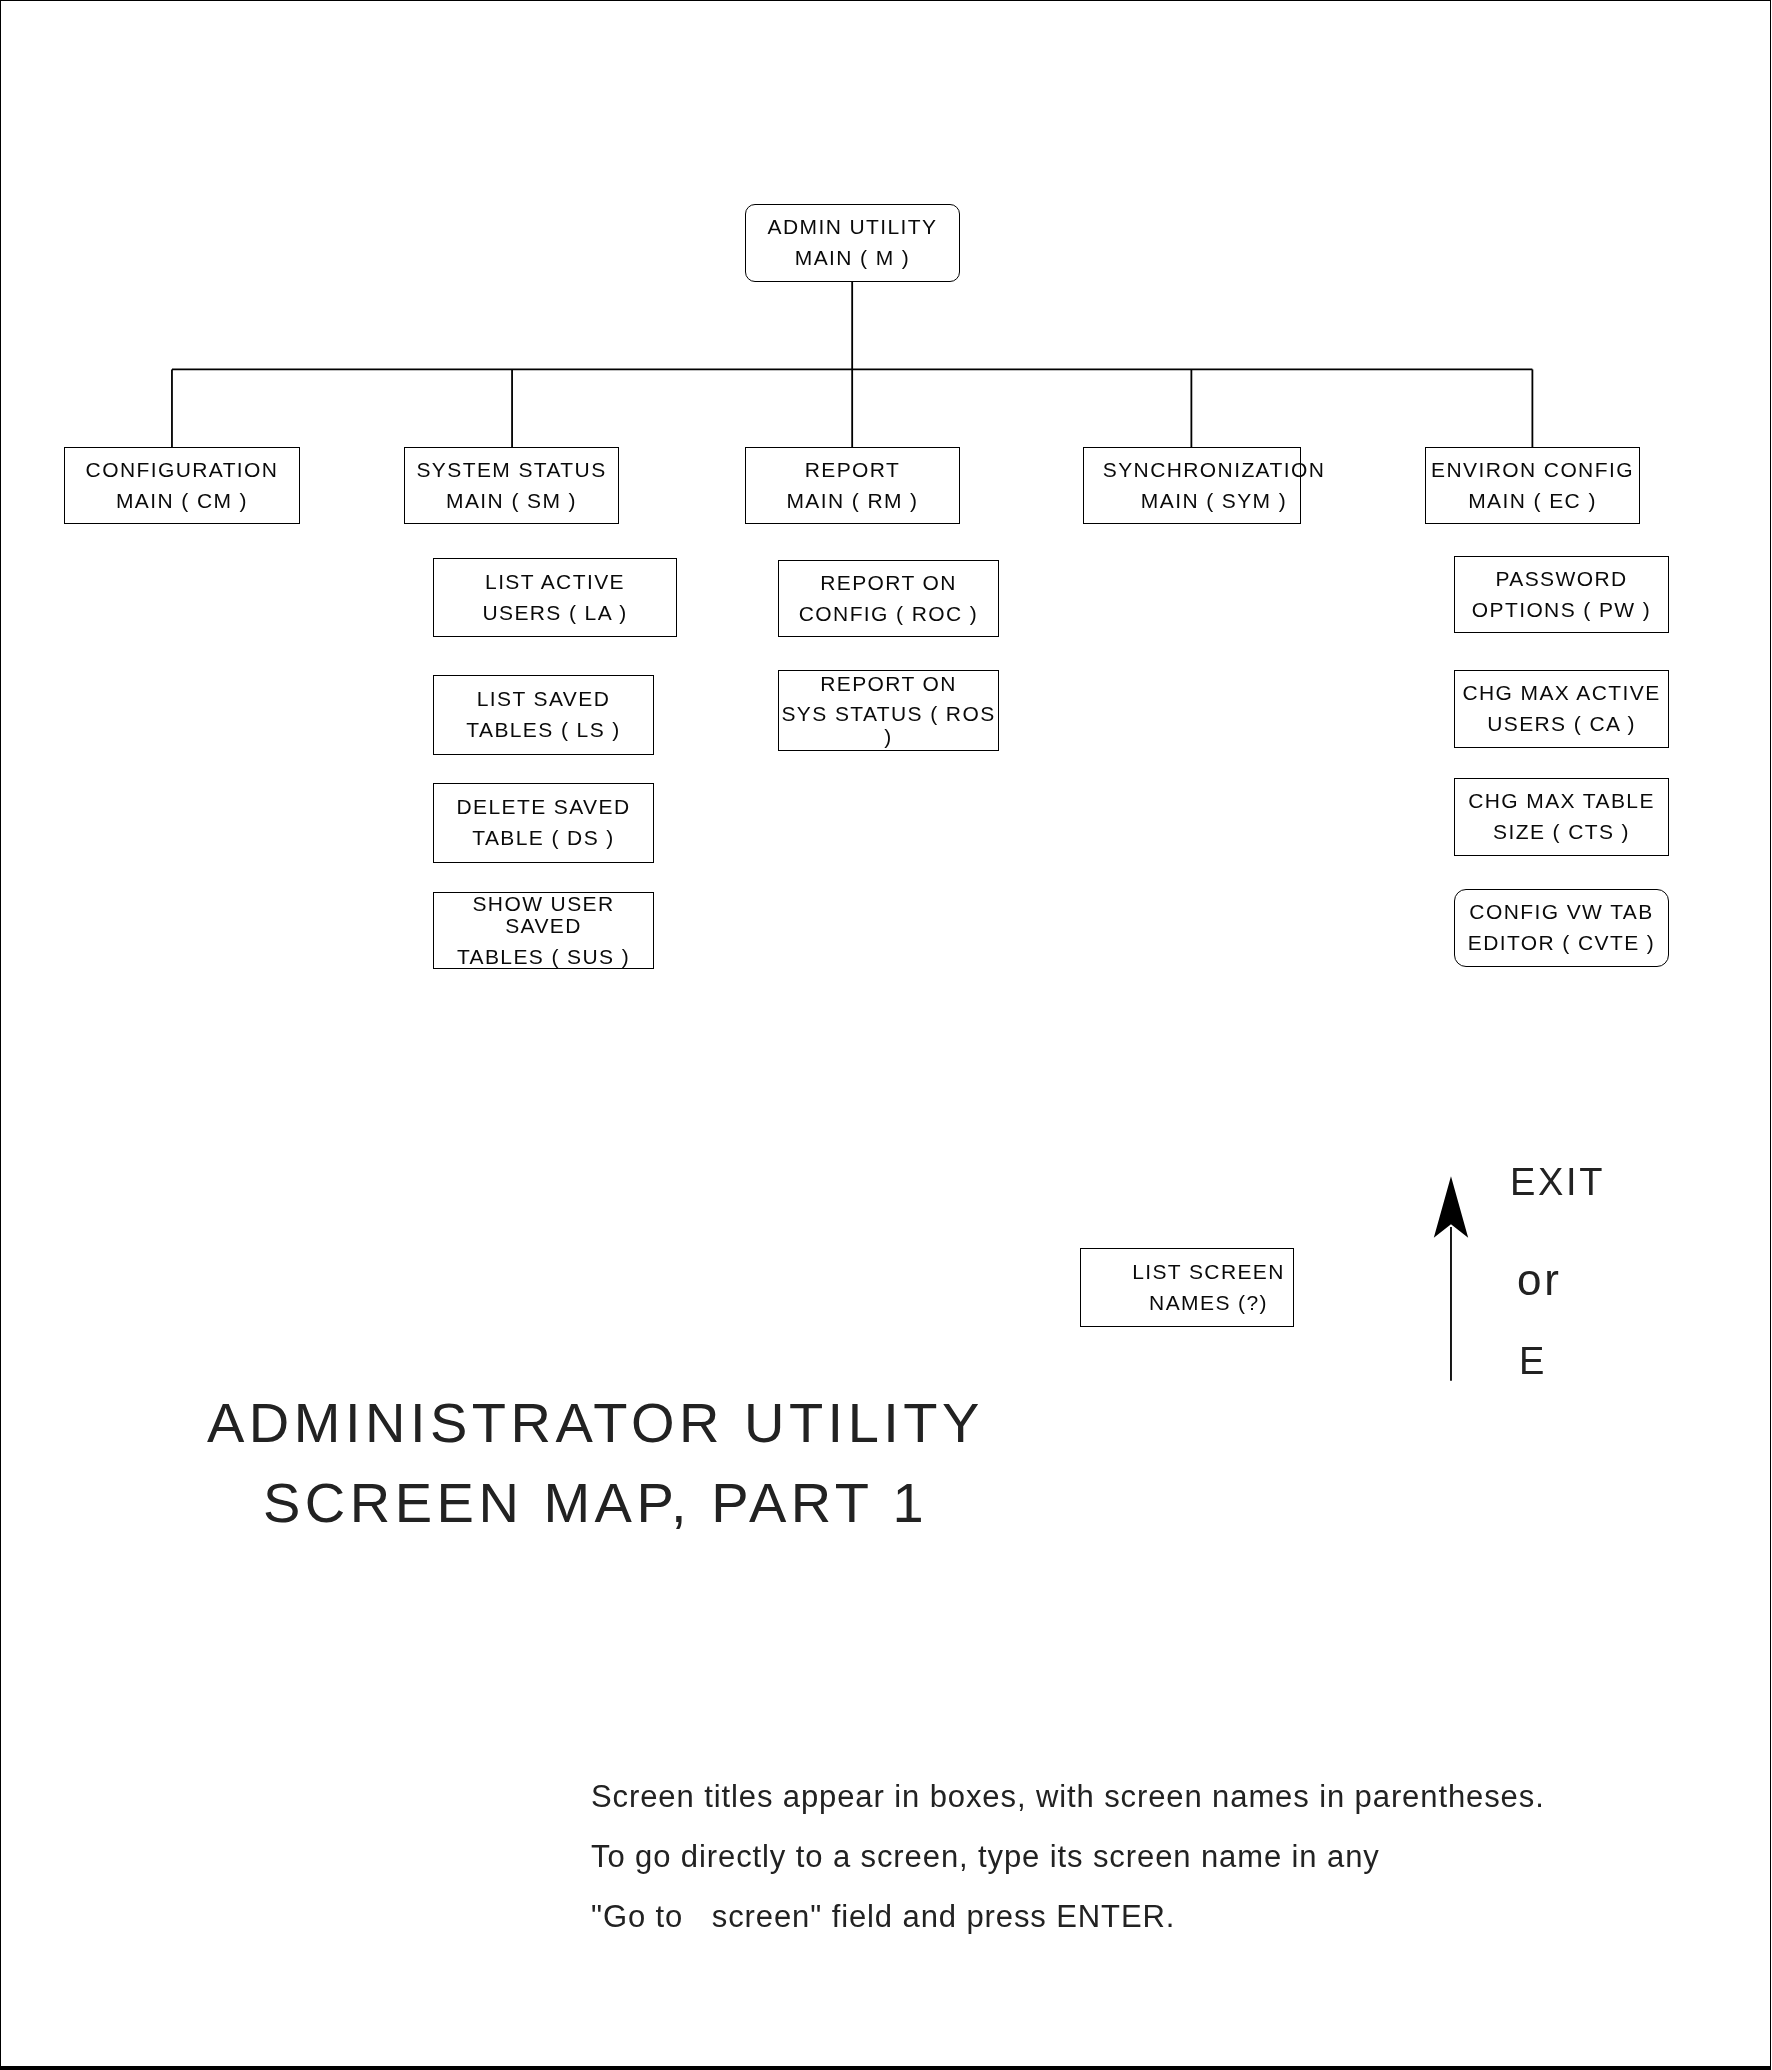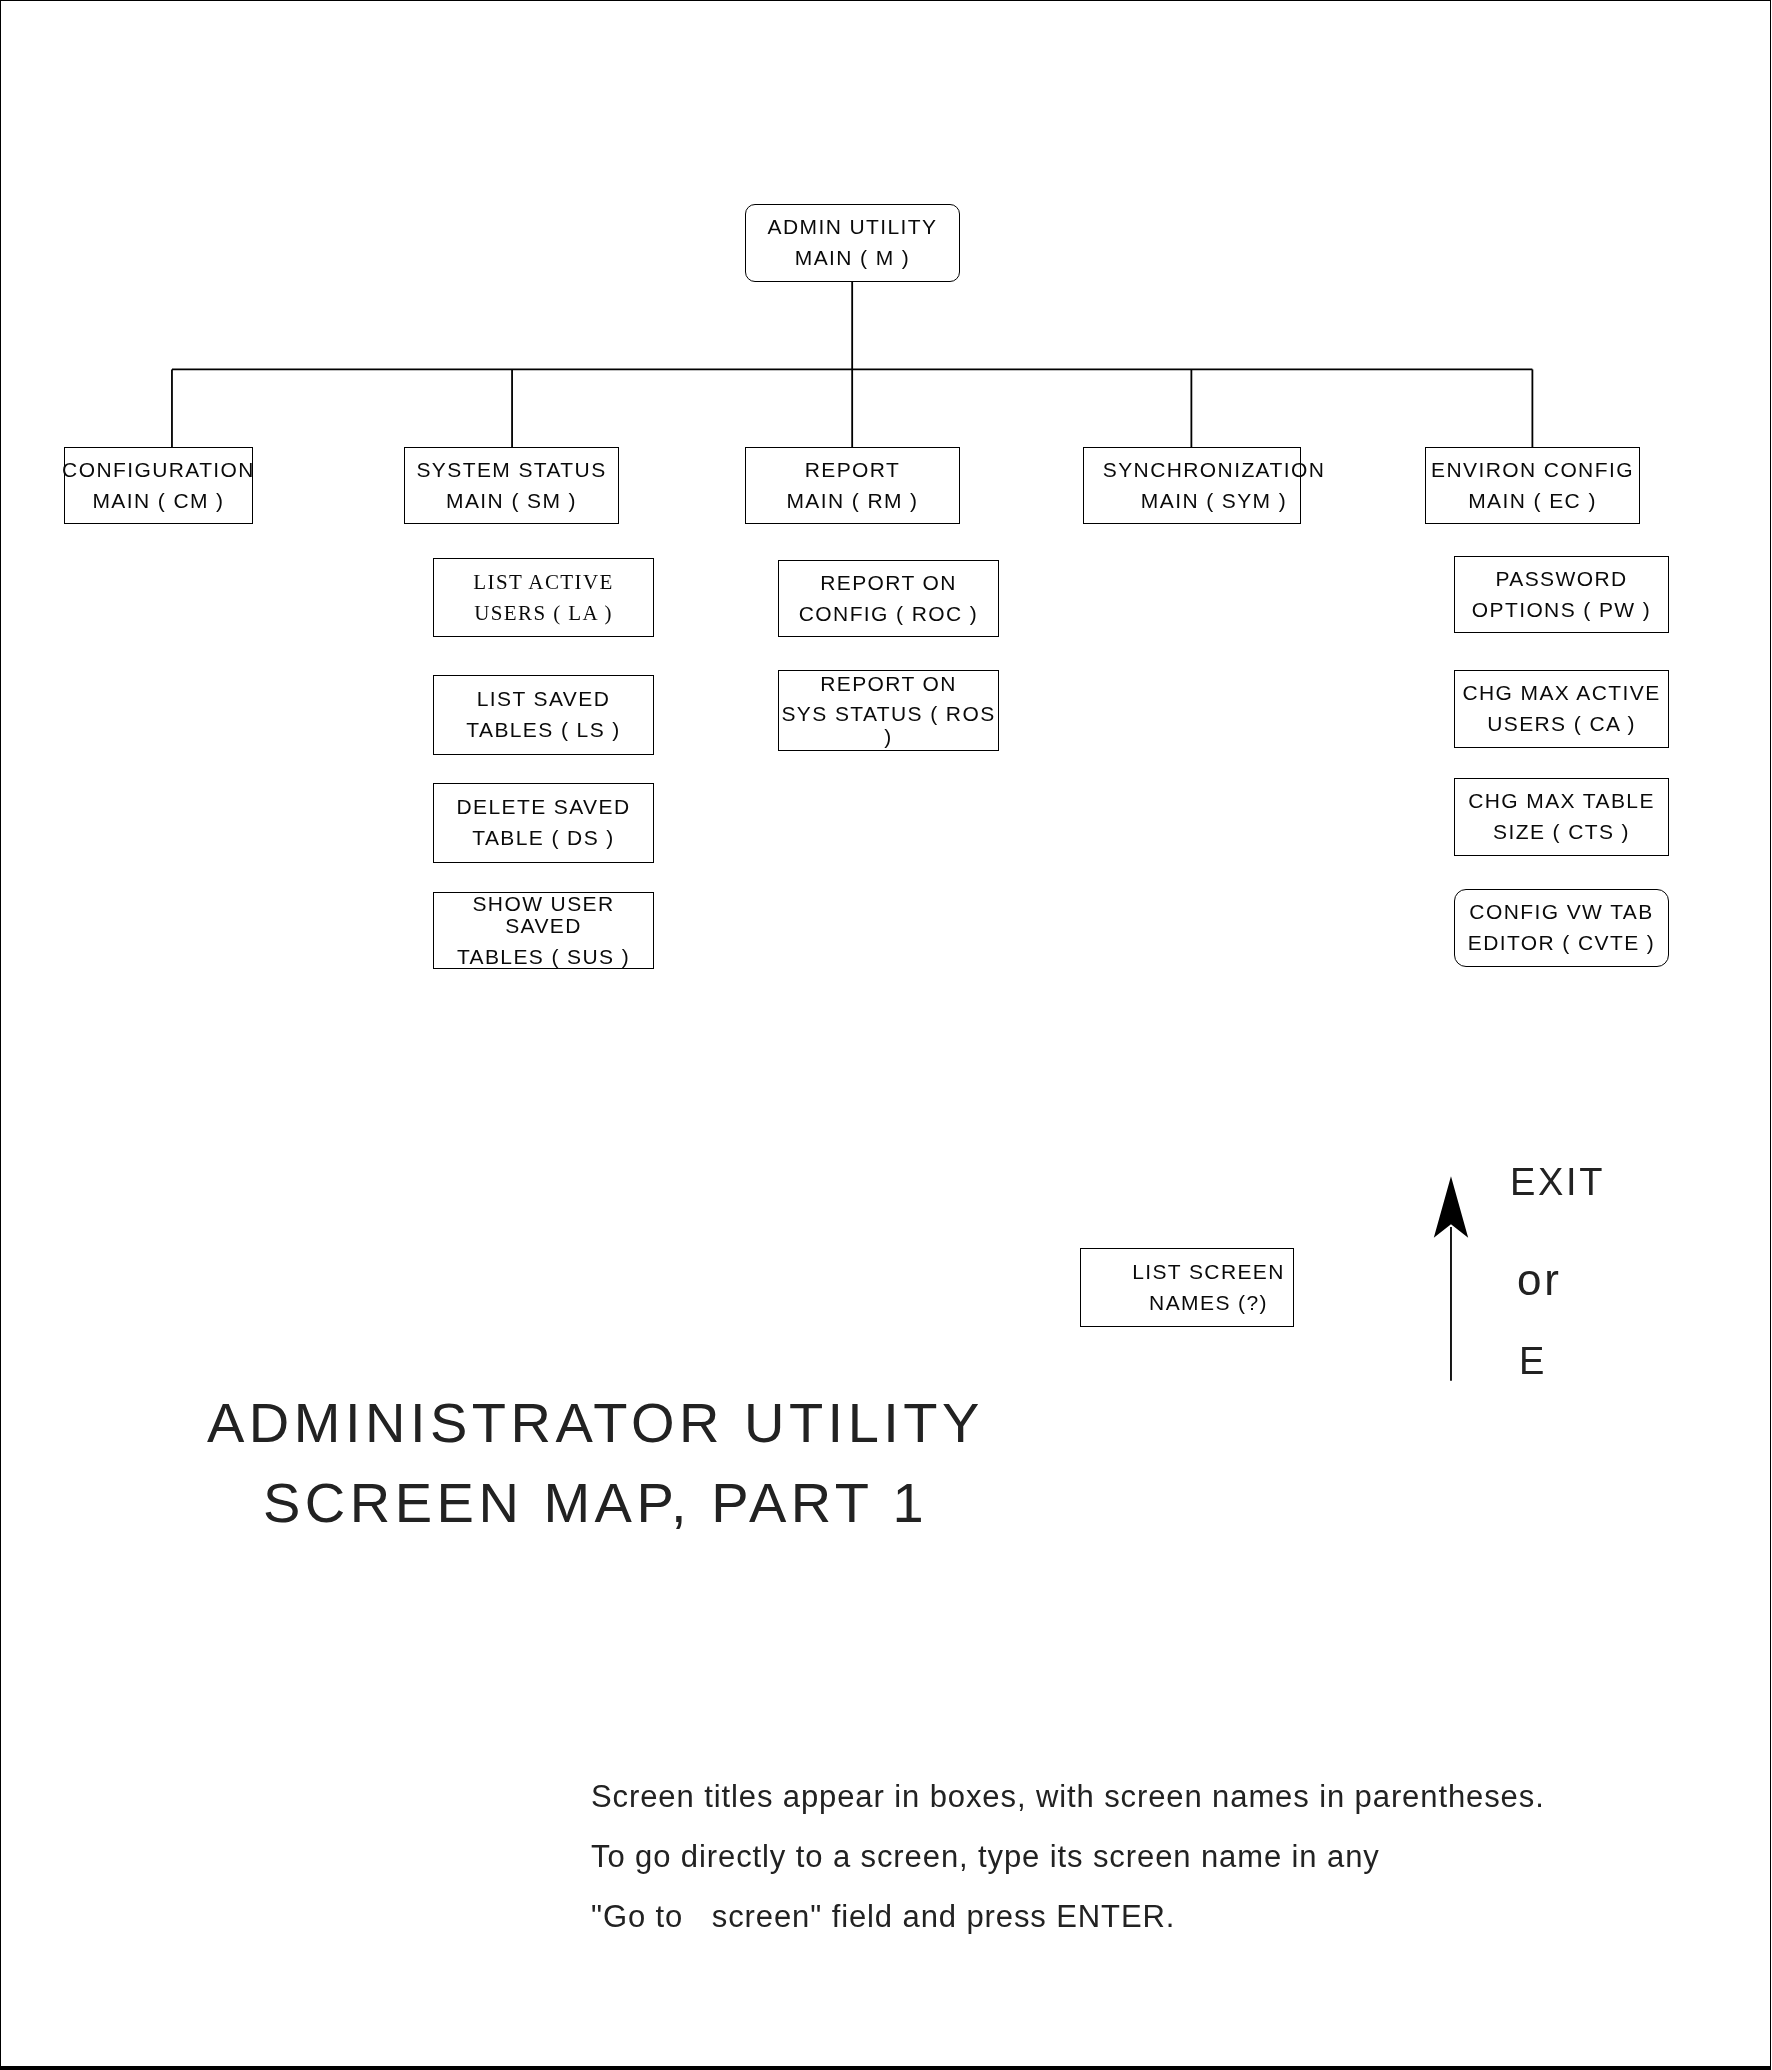--- a/index.html
+++ b/index.html
@@ -89,21 +89,21 @@
       <line x1="1603" y1="1355" x2="1603" y2="1525" stroke="#000" stroke-width="2"></line>
       <polygon points="1603,1299 1584,1367 1603,1352 1622,1367" fill="#000"></polygon>
     </g>
   </svg>
 
   <div class="box" style="left:744px; top:203px; width:215px; height:78px;border-radius:10px;">
     <span>ADMIN UTILITY</span>
     <span>MAIN ( M )</span>
   </div>
 
-  <div class="box" style="left:63px; top:446px; width:189px; height:77px;">
+  <div class="box" style="left:63px; top:446px; width:236px; height:77px;">
     <span>CONFIGURATION</span>
     <span>MAIN ( CM )</span>
   </div>
 
   <div class="box" style="left:403px; top:446px; width:215px; height:77px;">
     <span>SYSTEM STATUS</span>
     <span>MAIN ( SM )</span>
   </div>
 
   <div class="box" style="left:744px; top:446px; width:215px; height:77px;">
@@ -114,21 +114,21 @@
   <div class="box" style="left:1082px; top:446px; width:218px; height:77px;padding-left:44px;">
     <span>SYNCHRONIZATION</span>
     <span>MAIN ( SYM )</span>
   </div>
 
   <div class="box" style="left:1424px; top:446px; width:215px; height:77px;">
     <span>ENVIRON CONFIG</span>
     <span>MAIN ( EC )</span>
   </div>
 
-  <div class="box" style="left:432px; top:557px; width:221px; height:79px;font-family:Liberation Serif, serif;">
+  <div class="box" style="left:432px; top:557px; width:244px; height:79px;">
     <span>LIST ACTIVE</span>
     <span>USERS ( LA )</span>
   </div>
 
   <div class="box" style="left:432px; top:674px; width:221px; height:80px;">
     <span>LIST SAVED</span>
     <span>TABLES ( LS )</span>
   </div>
 
   <div class="box" style="left:432px; top:782px; width:221px; height:80px;">

